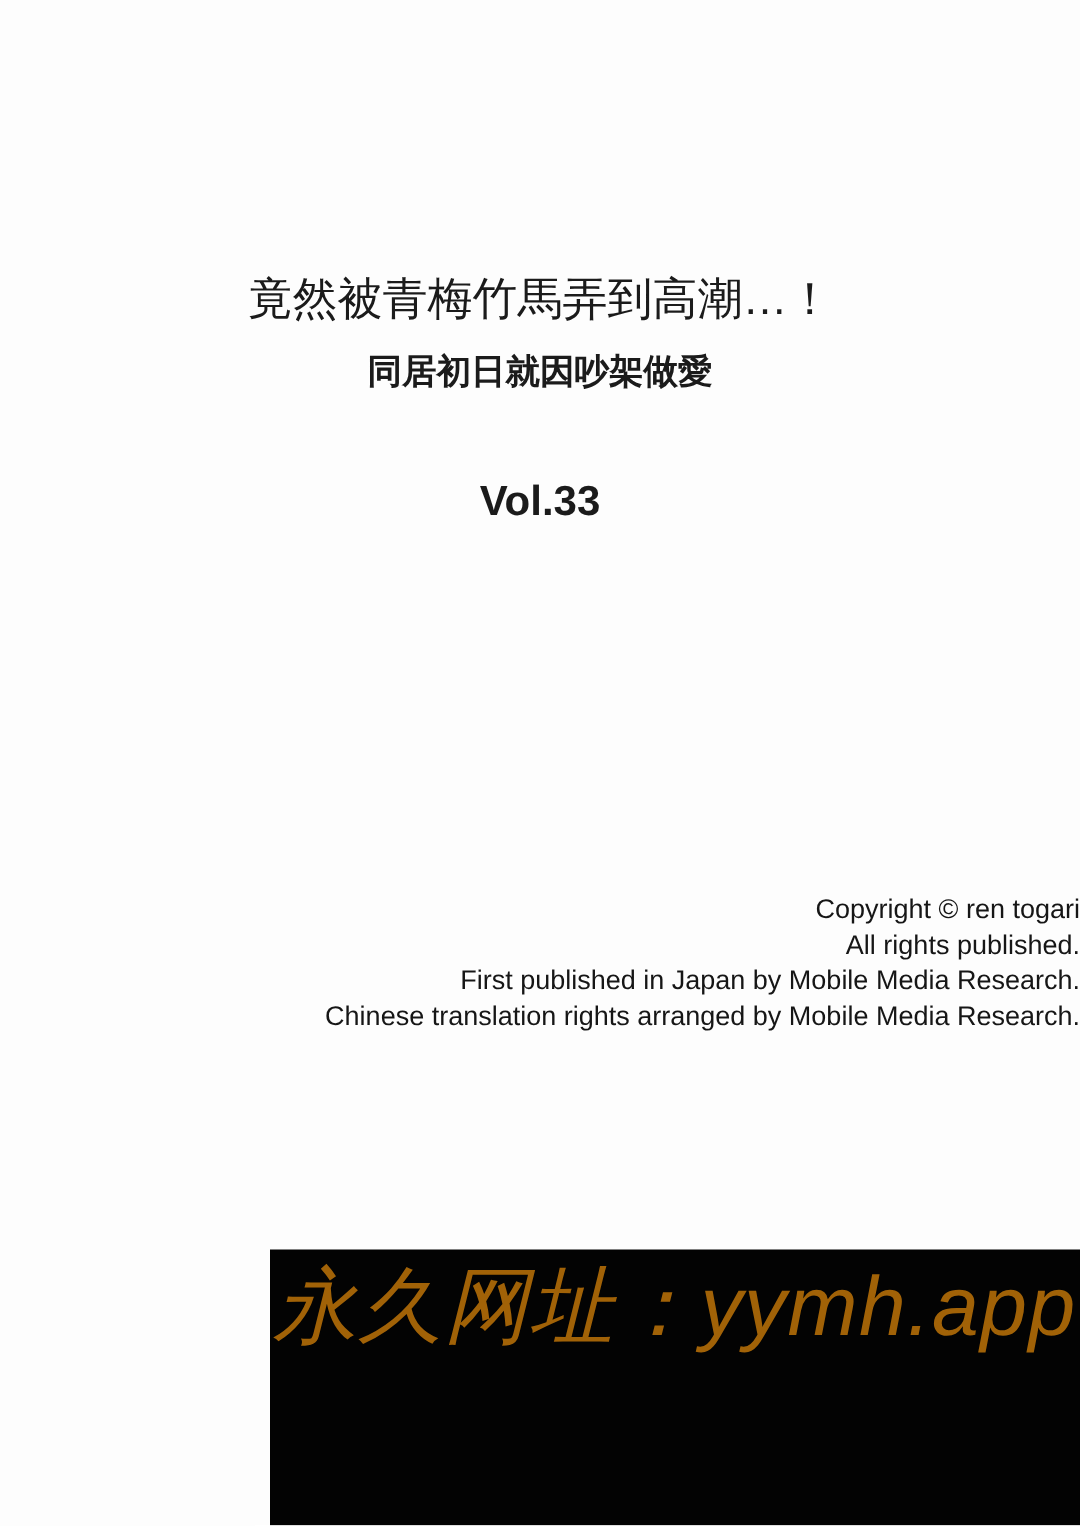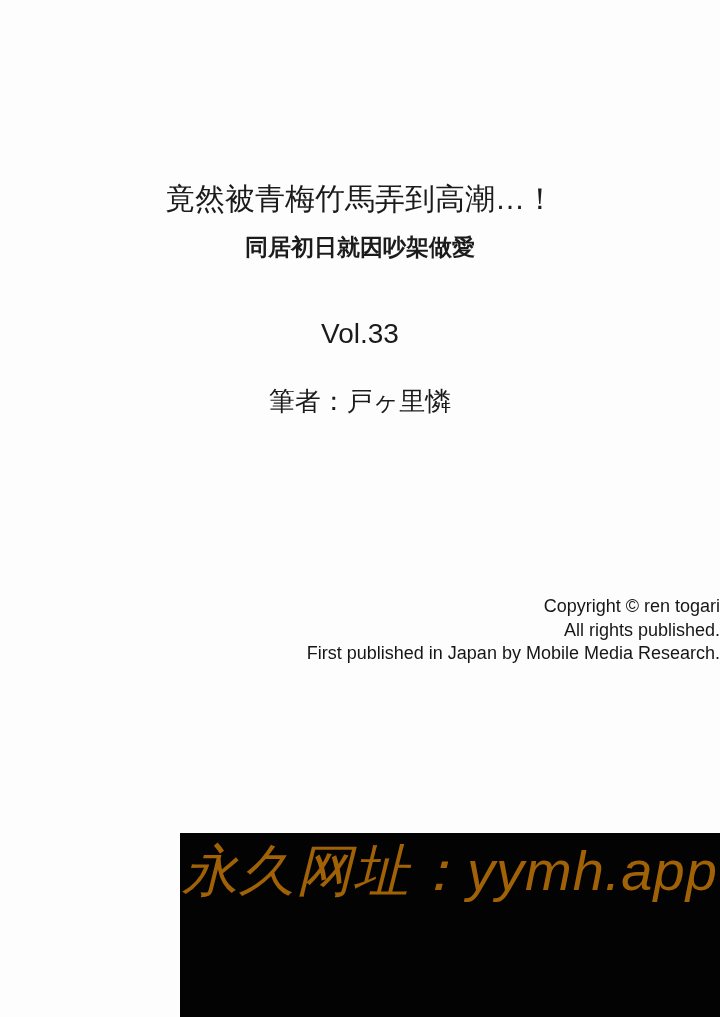--- a/index.html
+++ b/index.html
@@ -30,21 +30,21 @@
     letter-spacing: 0px;
   }
   .series-subtitle {
     top: 232px;
     font-size: 23px;
     font-weight: 700;
   }
   .volume-label {
     top: 318px;
     font-size: 28px;
-    font-weight: 400;
+    font-weight: 700;
   }
   .author-line {
     top: 384px;
     font-size: 26px;
     font-weight: 400;
   }
   .copyright-block {
     position: absolute;
     top: 595px;
     left: 0;
@@ -78,25 +78,25 @@
 <body>
 
 <div class="page">
 
   <div class="centered series-title">竟然被青梅竹馬弄到高潮…！</div>
 
   <div class="centered series-subtitle">同居初日就因吵架做愛</div>
 
   <div class="centered volume-label">Vol.33</div>
 
-  <div class="centered author-line">筆者：戸ヶ里憐</div>
 
   <div class="copyright-block">
     <div>Copyright © ren togari</div>
     <div>All rights published.</div>
     <div>First published in Japan by Mobile Media Research.</div>
+    <div>Chinese translation rights arranged by Mobile Media Research.</div>
   </div>
 
   <div class="watermark-banner">
     <span class="watermark-text">永久网址：yymh.app</span>
   </div>
 
 </div>
 
 </body></html>

